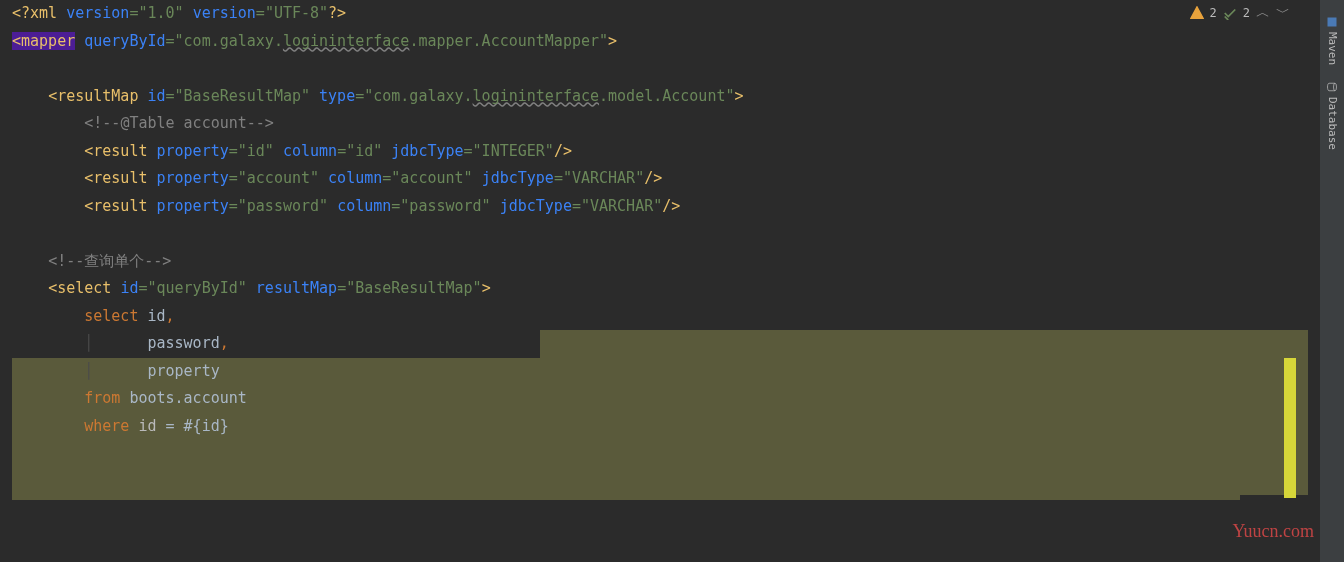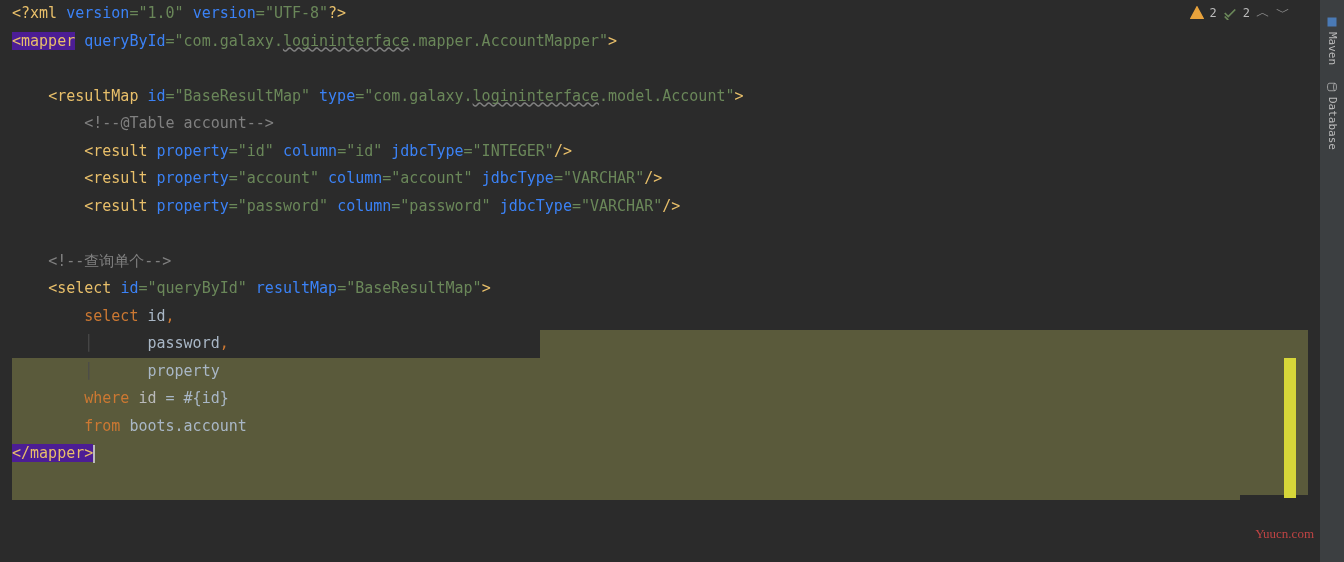--- a/index.html
+++ b/index.html
@@ -103,21 +103,21 @@
       height: 140px;
       background: #d6d639;
       top: 358px;
       z-index: 5;
     }
     .watermark {
       position: absolute;
       right: 30px;
       bottom: 20px;
       color: #d94848;
-      font-size: 13px;
+      font-size: 18px;
       font-family: serif;
       opacity: 0.85;
       z-index: 10;
     }
   </style>
 </head>
 <body>
 
 <div class="editor-area">
   <div class="top-right-status">
@@ -171,26 +171,25 @@
   <div class="code-line code-content">    <span class="hl-comment">&lt;!--</span><span class="hl-comment">查询单个</span><span class="hl-comment">--&gt;</span></div>
 
   <div class="code-line code-content">    <span class="hl-tag">&lt;<span>select</span></span> <span class="hl-attr">id</span><span class="hl-str">=</span><span class="hl-str">"queryById"</span> <span class="hl-attr">resultMap</span><span class="hl-str">=</span><span class="hl-str">"BaseResultMap"</span><span class="hl-tag">&gt;</span></div>
 
   <div class="code-line code-content">        <span class="hl-keyword">select</span> <span class="hl-ident">id</span><span class="hl-keyword">,</span></div>
 
   <div class="code-line code-content">        <span class="indent-guide">│</span>      <span class="hl-ident">password</span><span class="hl-keyword">,</span></div>
 
   <div class="code-line code-content">        <span class="indent-guide">│</span>      <span class="hl-ident">property</span></div>
 
+  <div class="code-line code-content">        <span class="hl-keyword">from</span> <span class="hl-ident">boots.account</span></div>
+
   <div class="code-line code-content">        <span class="hl-keyword">where</span> <span class="hl-func">id</span> <span class="hl-ident">= #{id}</span></div>
 
-  <div class="code-line code-content">        <span class="hl-keyword">from</span> <span class="hl-ident">boots.account</span></div>
-
-
-  <div class="code-line code-content"><span class="hl-highlight-tag hl-tag">&lt;/<span>mapper</span>&gt;</span><span class="cursor"></span></div>
+
 </div>
 
 <div class="right-bar">
   <div class="right-bar-item">
     <svg width="12" height="12" viewBox="0 0 16 16">
         <rect x="2" y="2" width="12" height="12" fill="#4a7ab5"></rect>
       </svg>
     <span>Maven</span>
   </div>
   <div class="right-bar-item">

